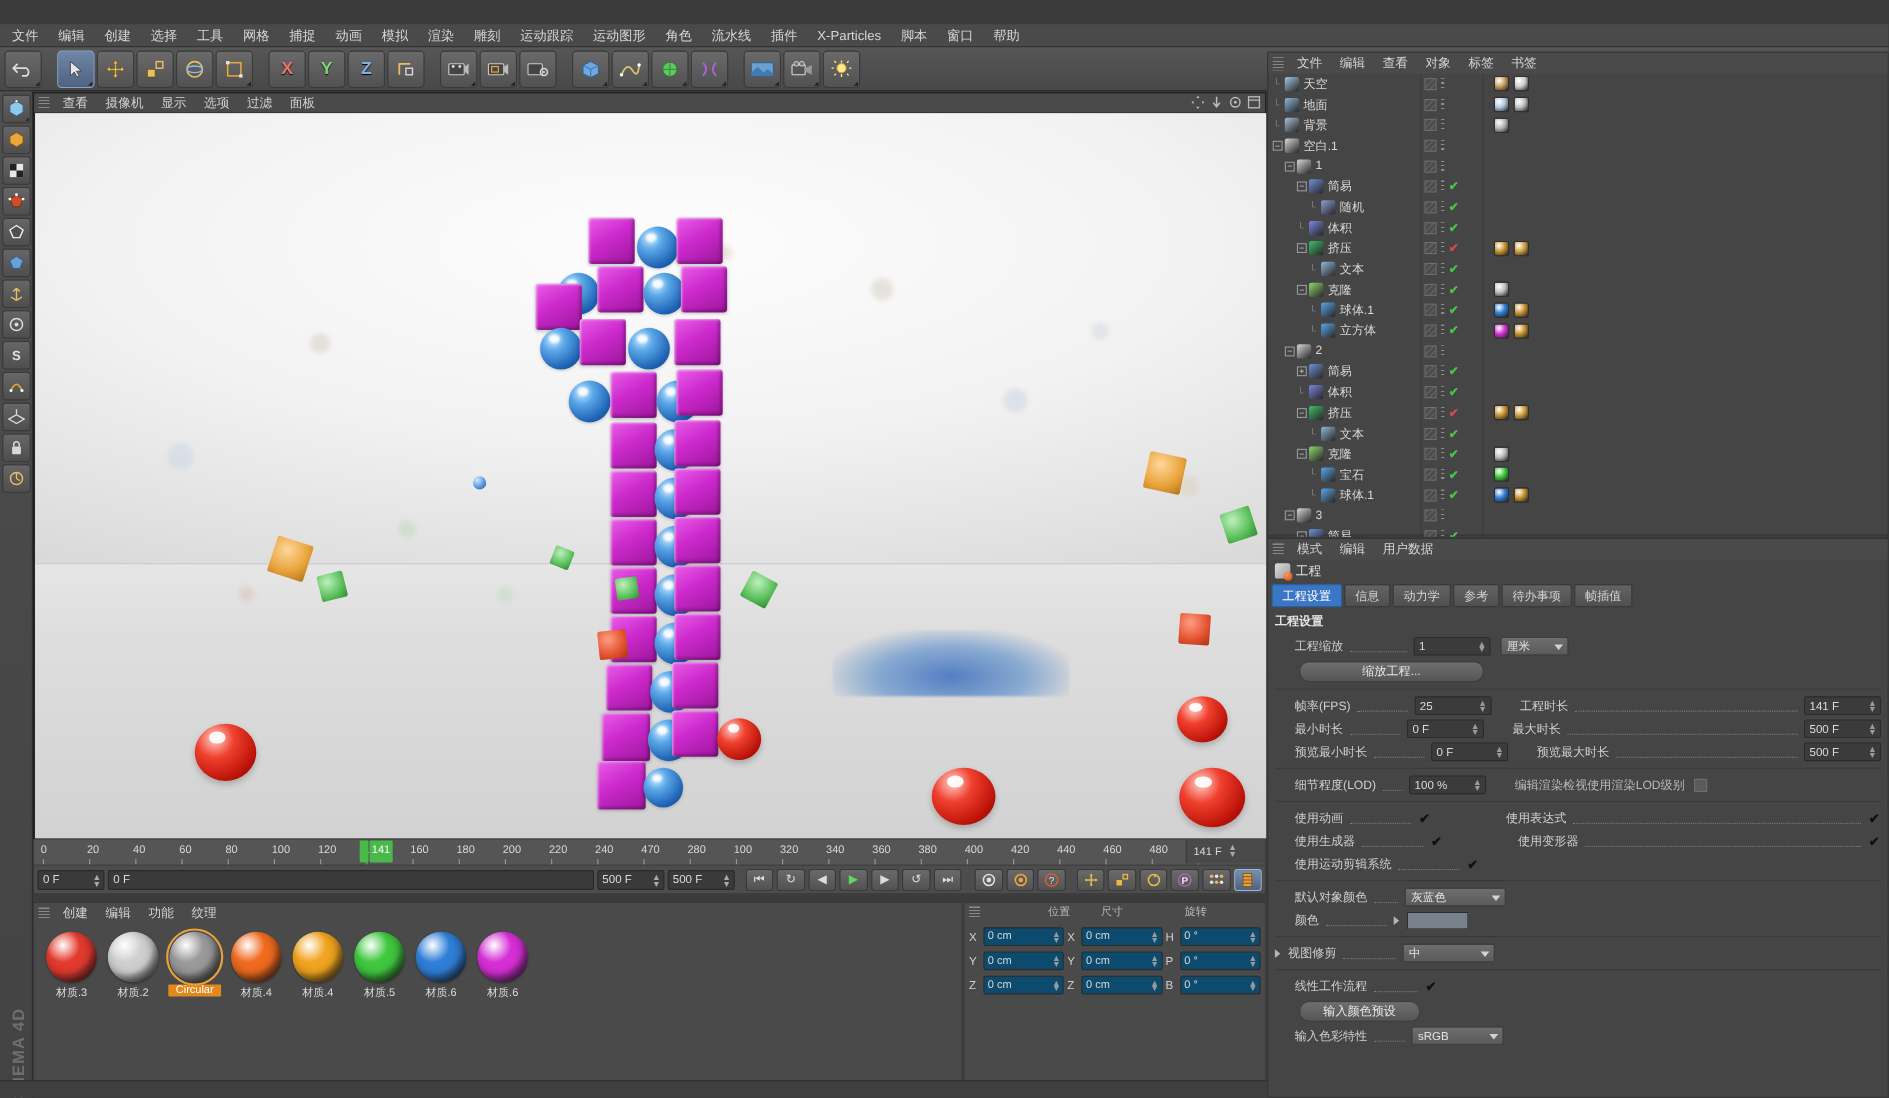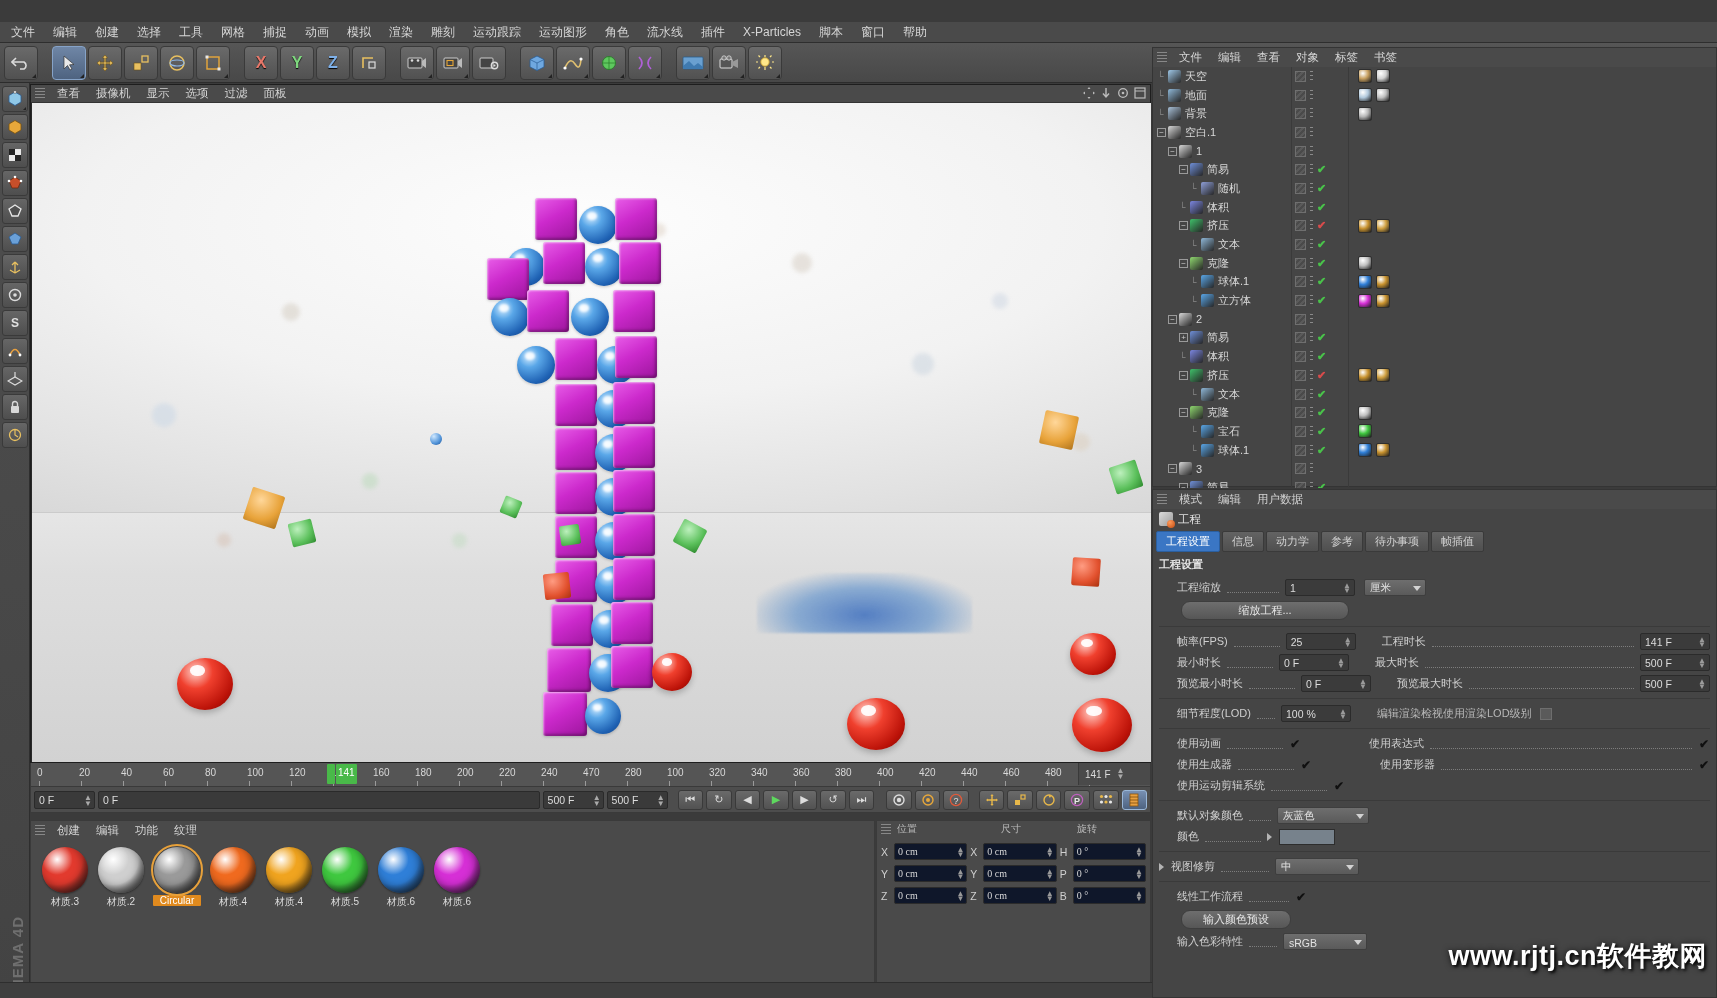--- a/index.html
+++ b/index.html
@@ -184,22 +184,22 @@
   
   .coord {
     position:absolute; left:876px; top:820px; width:275px; height:178px;
     background:#4a4a4a; border:1px solid #3a3a3a;
   }
   .coord-top { height:16px; background:#4a4a4a; display:flex; align-items:center; padding-left:4px;}
   .coord-grid { padding:6px 4px; }
   .coord-row { display:flex; align-items:center; gap:3px; margin-bottom:5px; }
   .coord-row .ax { width:10px; font-size:10.5px; color:#d0d0d0; }
   .coord-row .cf {
-    flex:1; height:17px; background:#0f172a; border:1px solid #2b2b2b; border-radius:2px;
-    font-size:10px; color:#d8d8d8; padding:0 3px; display:flex;align-items:center; position:relative;font-family:Liberation Serif, serif;
+    flex:1; height:17px; background:#0c4a6e; border:1px solid #2b2b2b; border-radius:2px;
+    font-size:10px; color:#d8d8d8; padding:0 3px; display:flex;align-items:center; position:relative;
   }
   .coord-row .cf .spin{position:absolute;right:2px;top:3px;font-size:8px;color:#999;line-height:5px;}
 
   
   .objmgr {
     position:absolute; left:1152px; top:47px; width:565px; height:440px;
     background:#454545; border:1px solid #343434;
   }
   .om-menu { height:19px; display:flex;align-items:center; padding-left:4px; background:#4a4a4a; }
   .om-menu .grip { width:10px;height:12px;margin-right:4px;
@@ -245,21 +245,21 @@
   .arow { display:flex; align-items:center; height:21px; gap:4px; }
   .alab { font-size:11px; color:#cfcfcf; white-space:nowrap; }
   .adots { flex:1; border-bottom:1px dotted #7d7d7d; height:10px; margin:0 2px; min-width:6px;}
   .afield {
     width:70px; height:17px; background:#3b3b3b; border:1px solid #2b2b2b; border-radius:2px;
     font-size:10.5px; color:#dcdcdc; padding:0 4px; display:flex;align-items:center; position:relative;
   }
   .afield .spin { position:absolute; right:3px; top:3px; font-size:8px; color:#9b9b9b; line-height:5px;}
   .acombo {
     height:17px; background:linear-gradient(180deg,#6e6e6e,#5a5a5a); border:1px solid #3e3e3e; border-radius:2px;
-    font-size:10.5px; color:#e2e2e2; padding:0 16px 0 5px; display:flex; align-items:flex-end; position:relative;
+    font-size:10.5px; color:#e2e2e2; padding:0 16px 0 5px; display:flex; align-items:center; position:relative;
   }
   .acombo .arw { position:absolute; right:4px; top:6px; width:0;height:0;
       border-left:4px solid transparent;border-right:4px solid transparent;border-top:5px solid #d2d2d2;}
   .abtn {
     height:19px; background:linear-gradient(180deg,#6e6e6e,#565656); border:1px solid #3e3e3e;
     border-radius:9px; font-size:11px; color:#e6e6e6; display:flex;align-items:center;justify-content:center;
   }
   .acheck { width:12px;height:12px; display:flex;align-items:center;justify-content:center;
      color:#1f1f1f; font-size:12px; font-weight:bold; }
   .acheck.on:after{content:"✔"; color:#101010;}
@@ -846,21 +846,21 @@
         <div class="matcell">
           <div class="matball" style="background: radial-gradient(circle at 33% 27%, rgb(255, 255, 255) 0%, rgb(214, 47, 214) 34%, rgb(214, 47, 214) 55%, rgba(0, 0, 0, 0.55) 100%);"></div>
           <div class="matlabel">材质.6</div>
         </div>
       </div>
   </div>
 
   <div class="coord">
     <div class="coord-top">
       <span style="width:10px;height:11px;margin-right:6px;background:repeating-linear-gradient(180deg,#888 0 1px,transparent 1px 3px)"></span>
-      <span style="font-size:10px;color:#bbb;width:76px;text-align:left">位置</span>
+      <span style="font-size:10px;color:#bbb;width:76px;text-align:right">位置</span>
       <span style="font-size:10px;color:#bbb;width:76px;text-align:center">尺寸</span>
       <span style="font-size:10px;color:#bbb;width:76px;text-align:center">旋转</span>
     </div>
     <div class="coord-grid" id="coordgrid">
         <div class="coord-row">
           <span class="ax">X</span>
           <span class="cf">0 cm<span class="spin">▲<br>▼</span></span>
           <span class="ax">X</span>
           <span class="cf">0 cm<span class="spin">▲<br>▼</span></span>
           <span class="ax">H</span>
@@ -1389,15 +1389,14 @@
         <span class="acombo" style="width:84px">
           <span>sRGB</span>
           <span class="arw"></span>
         </span>
       </div>
     </div>
   </div>
 
   <div class="statusbar"></div>
 
-  <div class="watermark">www.rjtj.cn软件教网</div>
 
 </div>
 
 </body></html>

